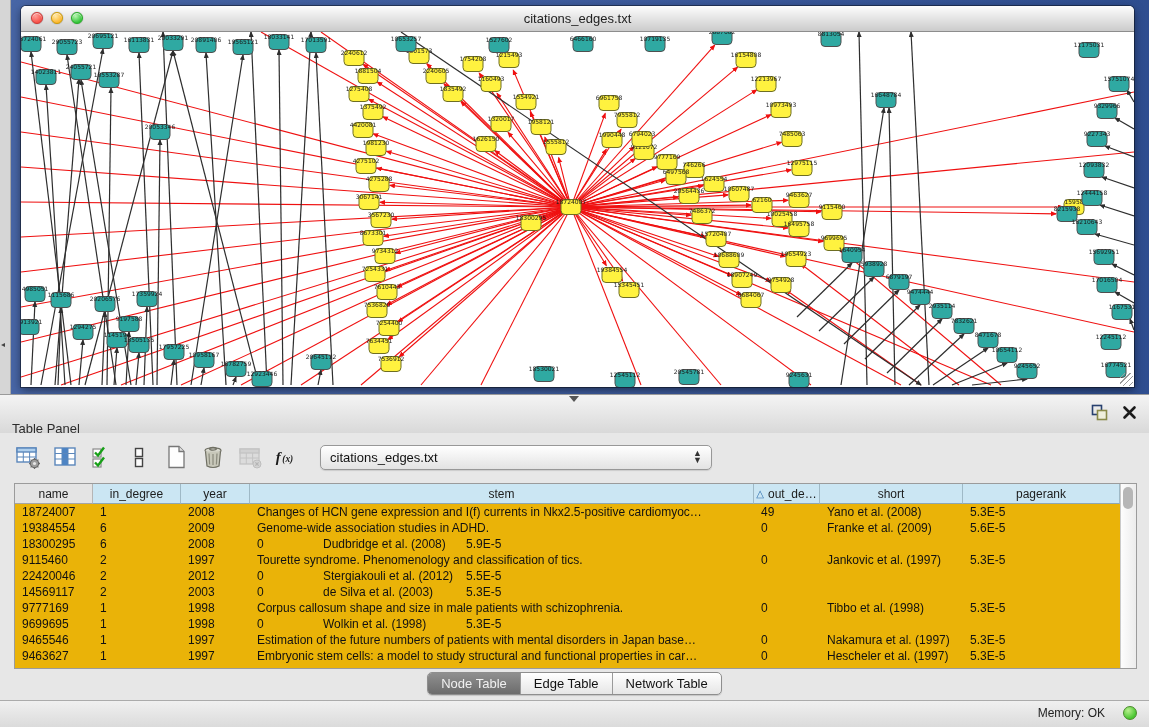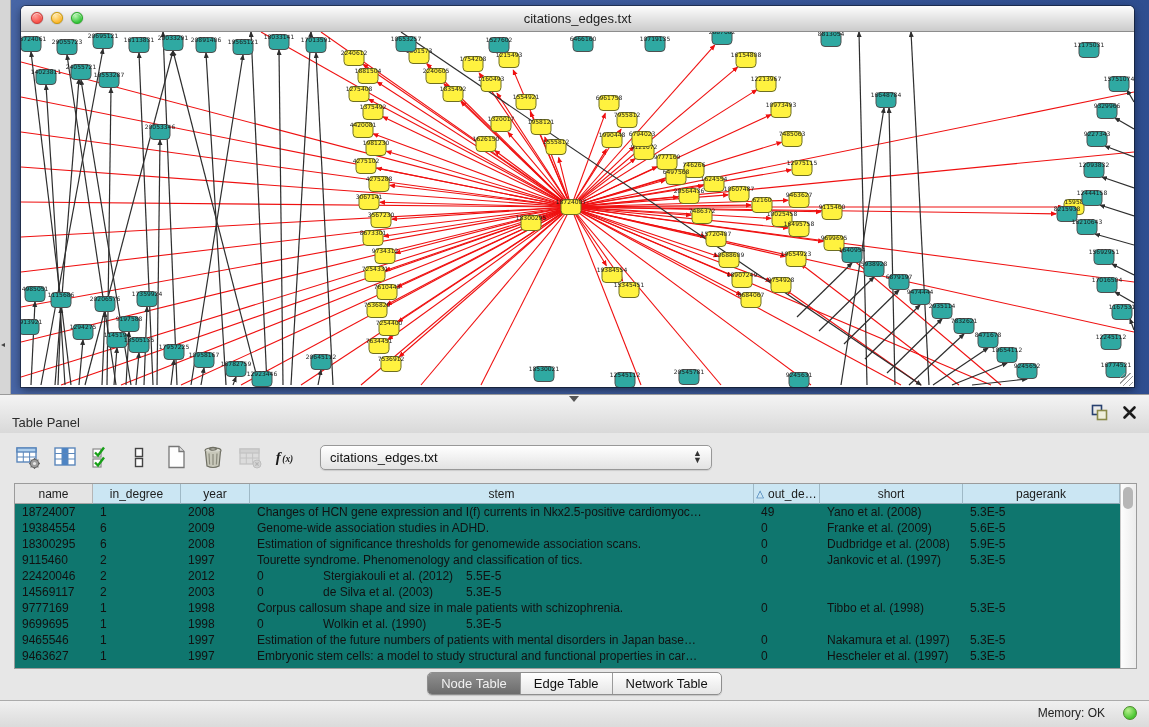--- a/index.html
+++ b/index.html
@@ -24,37 +24,37 @@
   .win-title{line-height:25px;text-align:center;font-size:13px;color:#222;}
   .canvas{position:relative;width:1113px;height:355px;background:#fff;overflow:hidden;}
   .canvas svg{position:absolute;left:0;top:0;}
   .grip{position:absolute;right:1px;bottom:1px;width:13px;height:13px;
         background:repeating-linear-gradient(135deg,transparent 0 3px,#9a9a9a 3px 4px);}
 
   
   .panel-header{position:absolute;left:0;top:394px;width:1149px;height:39px;
                 background:linear-gradient(#f4f4f4,#d8d8d8);
                 border-top:1px solid #9a9a9a;border-bottom:1px solid #bdbdbd;}
-  .panel-title{position:absolute;left:12px;top:20px;font-size:13px;color:#2c2c2c;}
+  .panel-title{position:absolute;left:12px;top:26px;font-size:13px;color:#2c2c2c;}
   .panel-actions{position:absolute;right:12px;top:9px;display:flex;gap:14px;align-items:center;}
   .splitter-grip{position:absolute;left:569px;top:1px;width:0;height:0;
                  border-left:5px solid transparent;border-right:5px solid transparent;border-top:6px solid #555;}
   .panel-body{position:absolute;left:0;top:433px;width:1149px;height:267px;background:#e7e7e7;}
 
   .toolbar{position:absolute;left:14px;top:6px;height:36px;display:flex;align-items:center;gap:9px;}
   .tool{width:28px;height:28px;display:flex;align-items:center;justify-content:center;}
   .tool.disabled{opacity:.45;}
   .combo{margin-left:10px;width:372px;height:23px;border:1px solid #989898;border-radius:5px;
          background:linear-gradient(#ffffff,#e3e3e3);display:flex;align-items:center;
          padding:0 9px;font-size:13px;color:#111;box-shadow:inset 0 1px 0 #fff,0 1px 1px rgba(0,0,0,.12);}
   .combo-label{flex:1;white-space:nowrap;overflow:hidden;}
   .combo-arrows{font-size:9px;line-height:7px;color:#333;text-align:center;}
 
   .table-wrap{position:absolute;left:14px;top:50px;width:1121px;height:184px;
-              border:1px solid #9b9b9b;background:#0f766e;display:flex;}
+              border:1px solid #9b9b9b;background:#eab308;display:flex;}
   .table-main{flex:1;display:flex;flex-direction:column;overflow:hidden;}
   .thead{display:flex;height:20px;flex:none;font-size:12px;color:#1c1c1c;}
   .th{box-sizing:border-box;border-right:1px solid #9fb9c6;border-bottom:1px solid #8ea7b4;
       background:#cbe6f3;display:flex;align-items:center;justify-content:center;gap:4px;white-space:nowrap;overflow:hidden;}
   .th.plain{background:#e4e4e4;border-right:1px solid #b5b5b5;border-bottom:1px solid #a5a5a5;}
   .sort-glyph{color:#2e6fae;font-size:10px;}
   .tbody{flex:1;}
   .tr{display:flex;height:16px;font-size:12px;color:#111;align-items:center;}
   .td{box-sizing:border-box;padding-left:7px;white-space:nowrap;overflow:hidden;}
   .c0{width:78px;}.c1{width:88px;}.c2{width:69px;}.c3{width:504px;}.c4{width:66px;}.c5{width:143px;}.c6{flex:1;}
@@ -875,21 +875,20 @@
             <div class="td c2">2009</div>
             <div class="td c3">Genome-wide association studies in ADHD.</div>
             <div class="td c4">0</div>
             <div class="td c5">Franke et al. (2009)</div>
             <div class="td c6">5.6E-5</div>
           </div>
           <div class="tr">
             <div class="td c0">18300295</div>
             <div class="td c1">6</div>
             <div class="td c2">2008</div>
-            <div class="td c3">Estimation of significance thresholds for genomewide association scans.</div>
             <div class="td c4">0</div>
             <div class="td c5">Dudbridge et al. (2008)</div>
             <div class="td c6">5.9E-5</div>
           </div>
           <div class="tr">
             <div class="td c0">9115460</div>
             <div class="td c1">2</div>
             <div class="td c2">1997</div>
             <div class="td c3">Tourette syndrome. Phenomenology and classification of tics.</div>
             <div class="td c4">0</div>
@@ -919,21 +918,21 @@
             <div class="td c3">Corpus callosum shape and size in male patients with schizophrenia.</div>
             <div class="td c4">0</div>
             <div class="td c5">Tibbo et al. (1998)</div>
             <div class="td c6">5.3E-5</div>
           </div>
           <div class="tr">
             <div class="td c0">9699695</div>
             <div class="td c1">1</div>
             <div class="td c2">1998</div>
             <div class="td c4">0</div>
-            <div class="td c5">Wolkin et al. (1990)</div>
+            <div class="td c5">Wolkin et al. (1998)</div>
             <div class="td c6">5.3E-5</div>
           </div>
           <div class="tr">
             <div class="td c0">9465546</div>
             <div class="td c1">1</div>
             <div class="td c2">1997</div>
             <div class="td c3">Estimation of the future numbers of patients with mental disorders in Japan base…</div>
             <div class="td c4">0</div>
             <div class="td c5">Nakamura et al. (1997)</div>
             <div class="td c6">5.3E-5</div>

